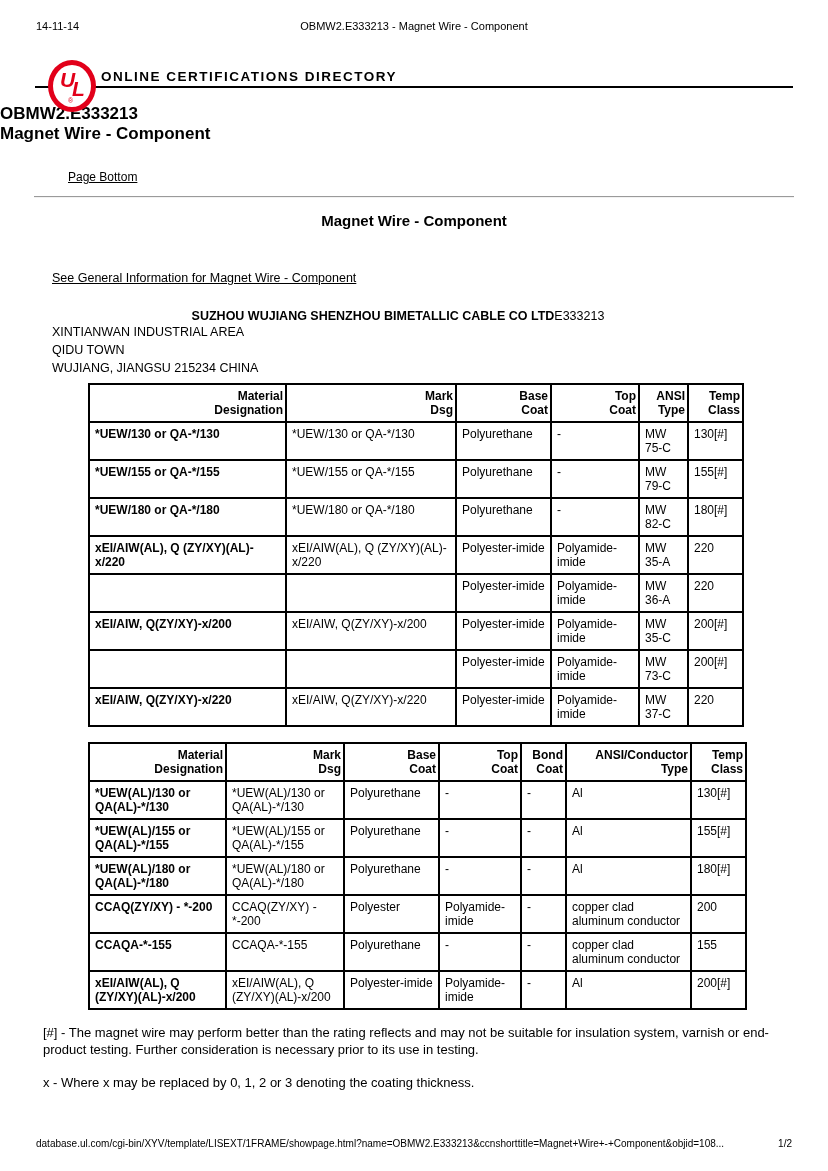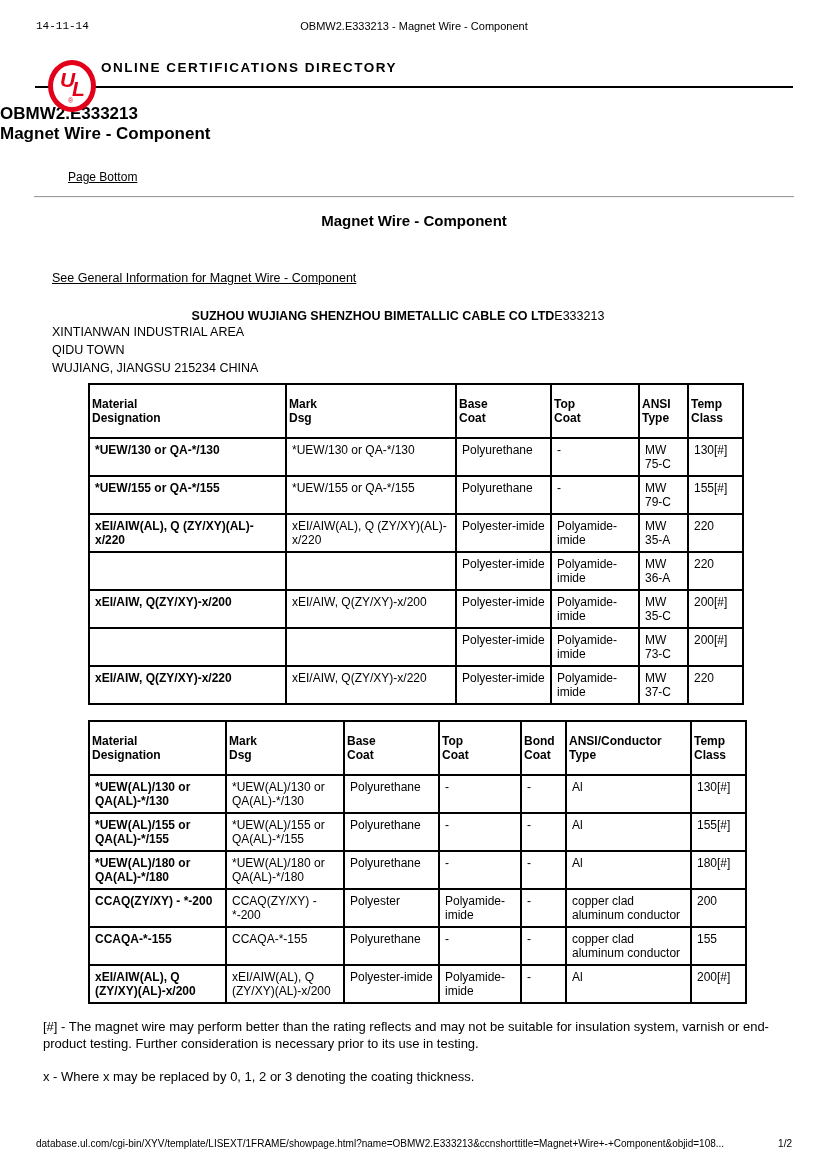--- a/index.html
+++ b/index.html
@@ -14,34 +14,34 @@
   }
 
   
   .print-header {
     position: relative;
     margin: 20px 36px 0 36px;
     font-size: 11px;
     color: #000;
     height: 14px;
   }
-  .print-date { position: absolute; left: 0; top: 0; font-family: Liberation Mono, monospace; }
+  .print-date { position: absolute; left: 0; top: 0; }
   .print-title { text-align: center; }
 
   
   .dir-bar {
     position: relative;
     margin: 24px 35px 0 35px;
     height: 30px;
     border-bottom: 2px solid #000;
   }
   .dir-title {
     position: absolute;
     left: 66px;
-    bottom: 11px;
+    bottom: 2px;
     font-size: 13.5px;
     font-weight: bold;
     letter-spacing: 1.5px;
   }
   .ul-logo {
     position: absolute;
     left: 13px;
     top: 2px;
     width: 48px;
     height: 52px;
@@ -114,25 +114,25 @@
   #table1 { margin-top: 6px; }
   #table2 { margin-top: 15px; }
   table.ratings th, table.ratings td {
     border: 2.5px solid #000;
     padding: 4px 5px;
     vertical-align: top;
     text-align: left;
     overflow-wrap: break-word;
   }
   table.ratings th {
-    text-align: left;
+    text-align: right;
     vertical-align: middle;
     white-space: pre-line;
     font-weight: bold;
-    padding: 12px 2px;
+    padding: 4px 2px;
     height: 38px;
   }
   table.ratings td { height: 37px; }
   table.ratings td:first-child { font-weight: bold; }
 
   #table1 col:nth-child(1) { width: 197px; }
   #table1 col:nth-child(2) { width: 170px; }
   #table1 col:nth-child(3) { width: 95px; }
   #table1 col:nth-child(4) { width: 88px; }
   #table1 col:nth-child(5) { width: 49px; }
@@ -244,20 +244,28 @@
       </tr>
       <tr>
         <td>*UEW/155 or QA-*/155</td>
         <td>*UEW/155 or QA-*/155</td>
         <td>Polyurethane</td>
         <td>-</td>
         <td>MW 79-C</td>
         <td>155[#]</td>
       </tr>
       <tr>
+        <td>*UEW/180 or QA-*/180</td>
+        <td>*UEW/180 or QA-*/180</td>
+        <td>Polyurethane</td>
+        <td>-</td>
+        <td>MW 82-C</td>
+        <td>180[#]</td>
+      </tr>
+      <tr>
         <td>xEI/AIW(AL), Q (ZY/XY)(AL)-x/220</td>
         <td>xEI/AIW(AL), Q (ZY/XY)(AL)-x/220</td>
         <td>Polyester-imide</td>
         <td>Polyamide-imide</td>
         <td>MW 35-A</td>
         <td>220</td>
       </tr>
       <tr>
         <td></td>
         <td></td>

